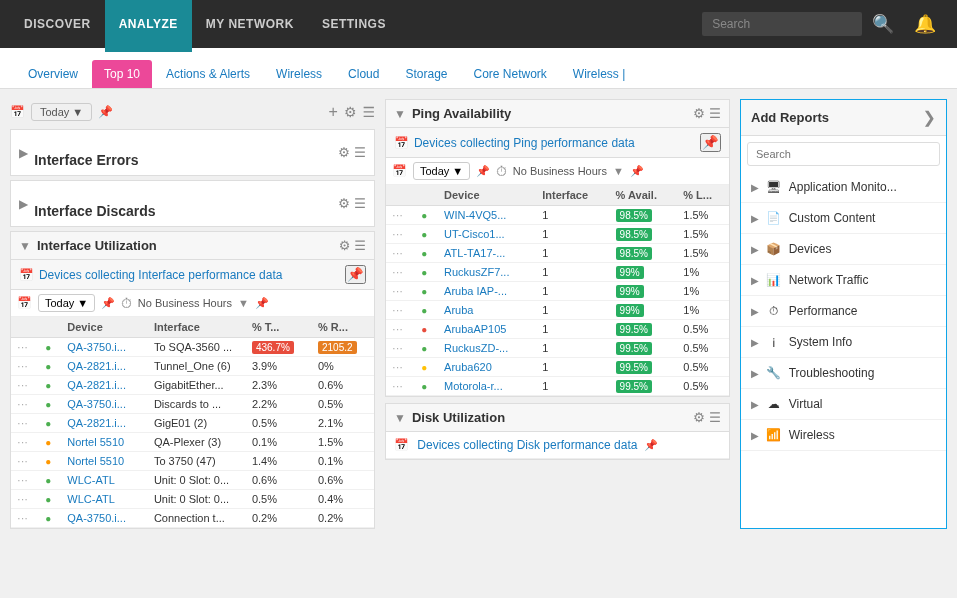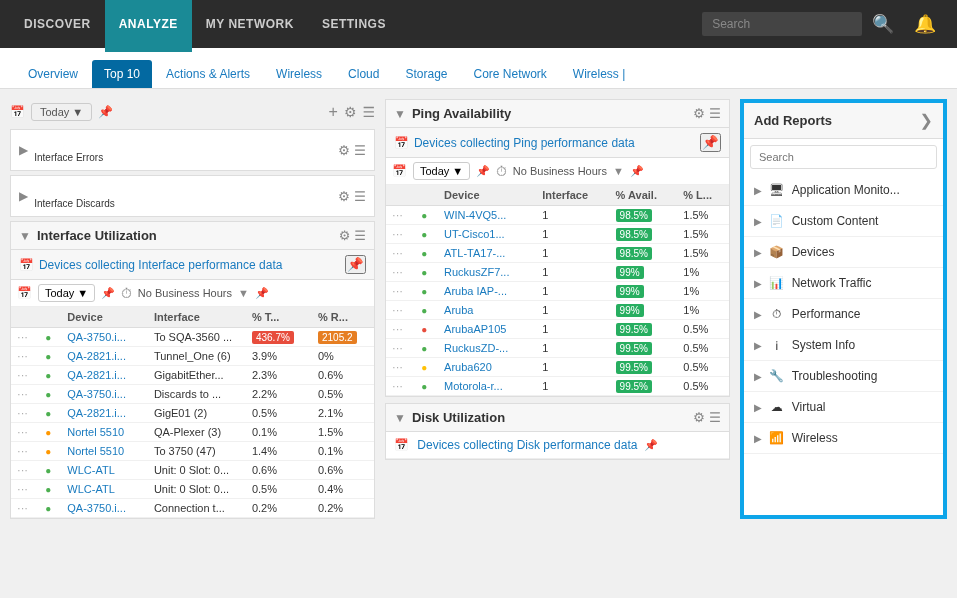--- a/index.html
+++ b/index.html
@@ -78,21 +78,21 @@
       gap: 2px;
     }
     .tab {
       padding: 7px 12px;
       font-size: 12px;
       cursor: pointer;
       color: #1a7bbf;
       border-radius: 3px 3px 0 0;
       white-space: nowrap;
     }
-    .tab.active { background: #0369a1; color: white; text-align: center; }
+    .tab.active { background: #ec4899; color: white; text-align: center; }
 
     
     .main-content {
       display: flex;
       padding: 10px;
       gap: 10px;
     }
 
     
     .left-panel {
@@ -215,21 +215,21 @@
       flex: 0 0 345px;
       display: flex;
       flex-direction: column;
       gap: 6px;
     }
 
     
     .right-panel {
       flex: 1;
       background: white;
-      border: 4px solid #0ea5e9;
+      border: 1px solid #0ea5e9;
       min-width: 180px;
     }
     .right-panel-header {
       display: flex;
       align-items: center;
       padding: 8px 10px;
       background: #f7f7f7;
       border-bottom: 1px solid #ddd;
     }
     .right-panel-header .rp-title {
@@ -312,21 +312,21 @@
       background: white;
       border: 1px solid #ddd;
     }
     .collapsed-header {
       display: flex;
       align-items: center;
       padding: 7px 8px;
       cursor: pointer;
     }
     .collapsed-header .ch-arrow { color: #888; font-size: 12px; margin-right: 6px; }
-    .collapsed-header .ch-title { font-size: 10px; font-weight: normal; flex: 1; margin-top: 15px; }
+    .collapsed-header .ch-title { font-size: 14px; font-weight: bold; flex: 1; margin-top: 15px; }
     .collapsed-header .ch-controls { display: flex; gap: 4px; }
     .collapsed-header .ch-controls button { background: none; border: none; cursor: pointer; color: #888; }
 
     .link-text { color: #1a7bbf; cursor: pointer; }
   </style>
 </head>
 <body>
 
 <nav class="top-nav">
   <div class="nav-items">

